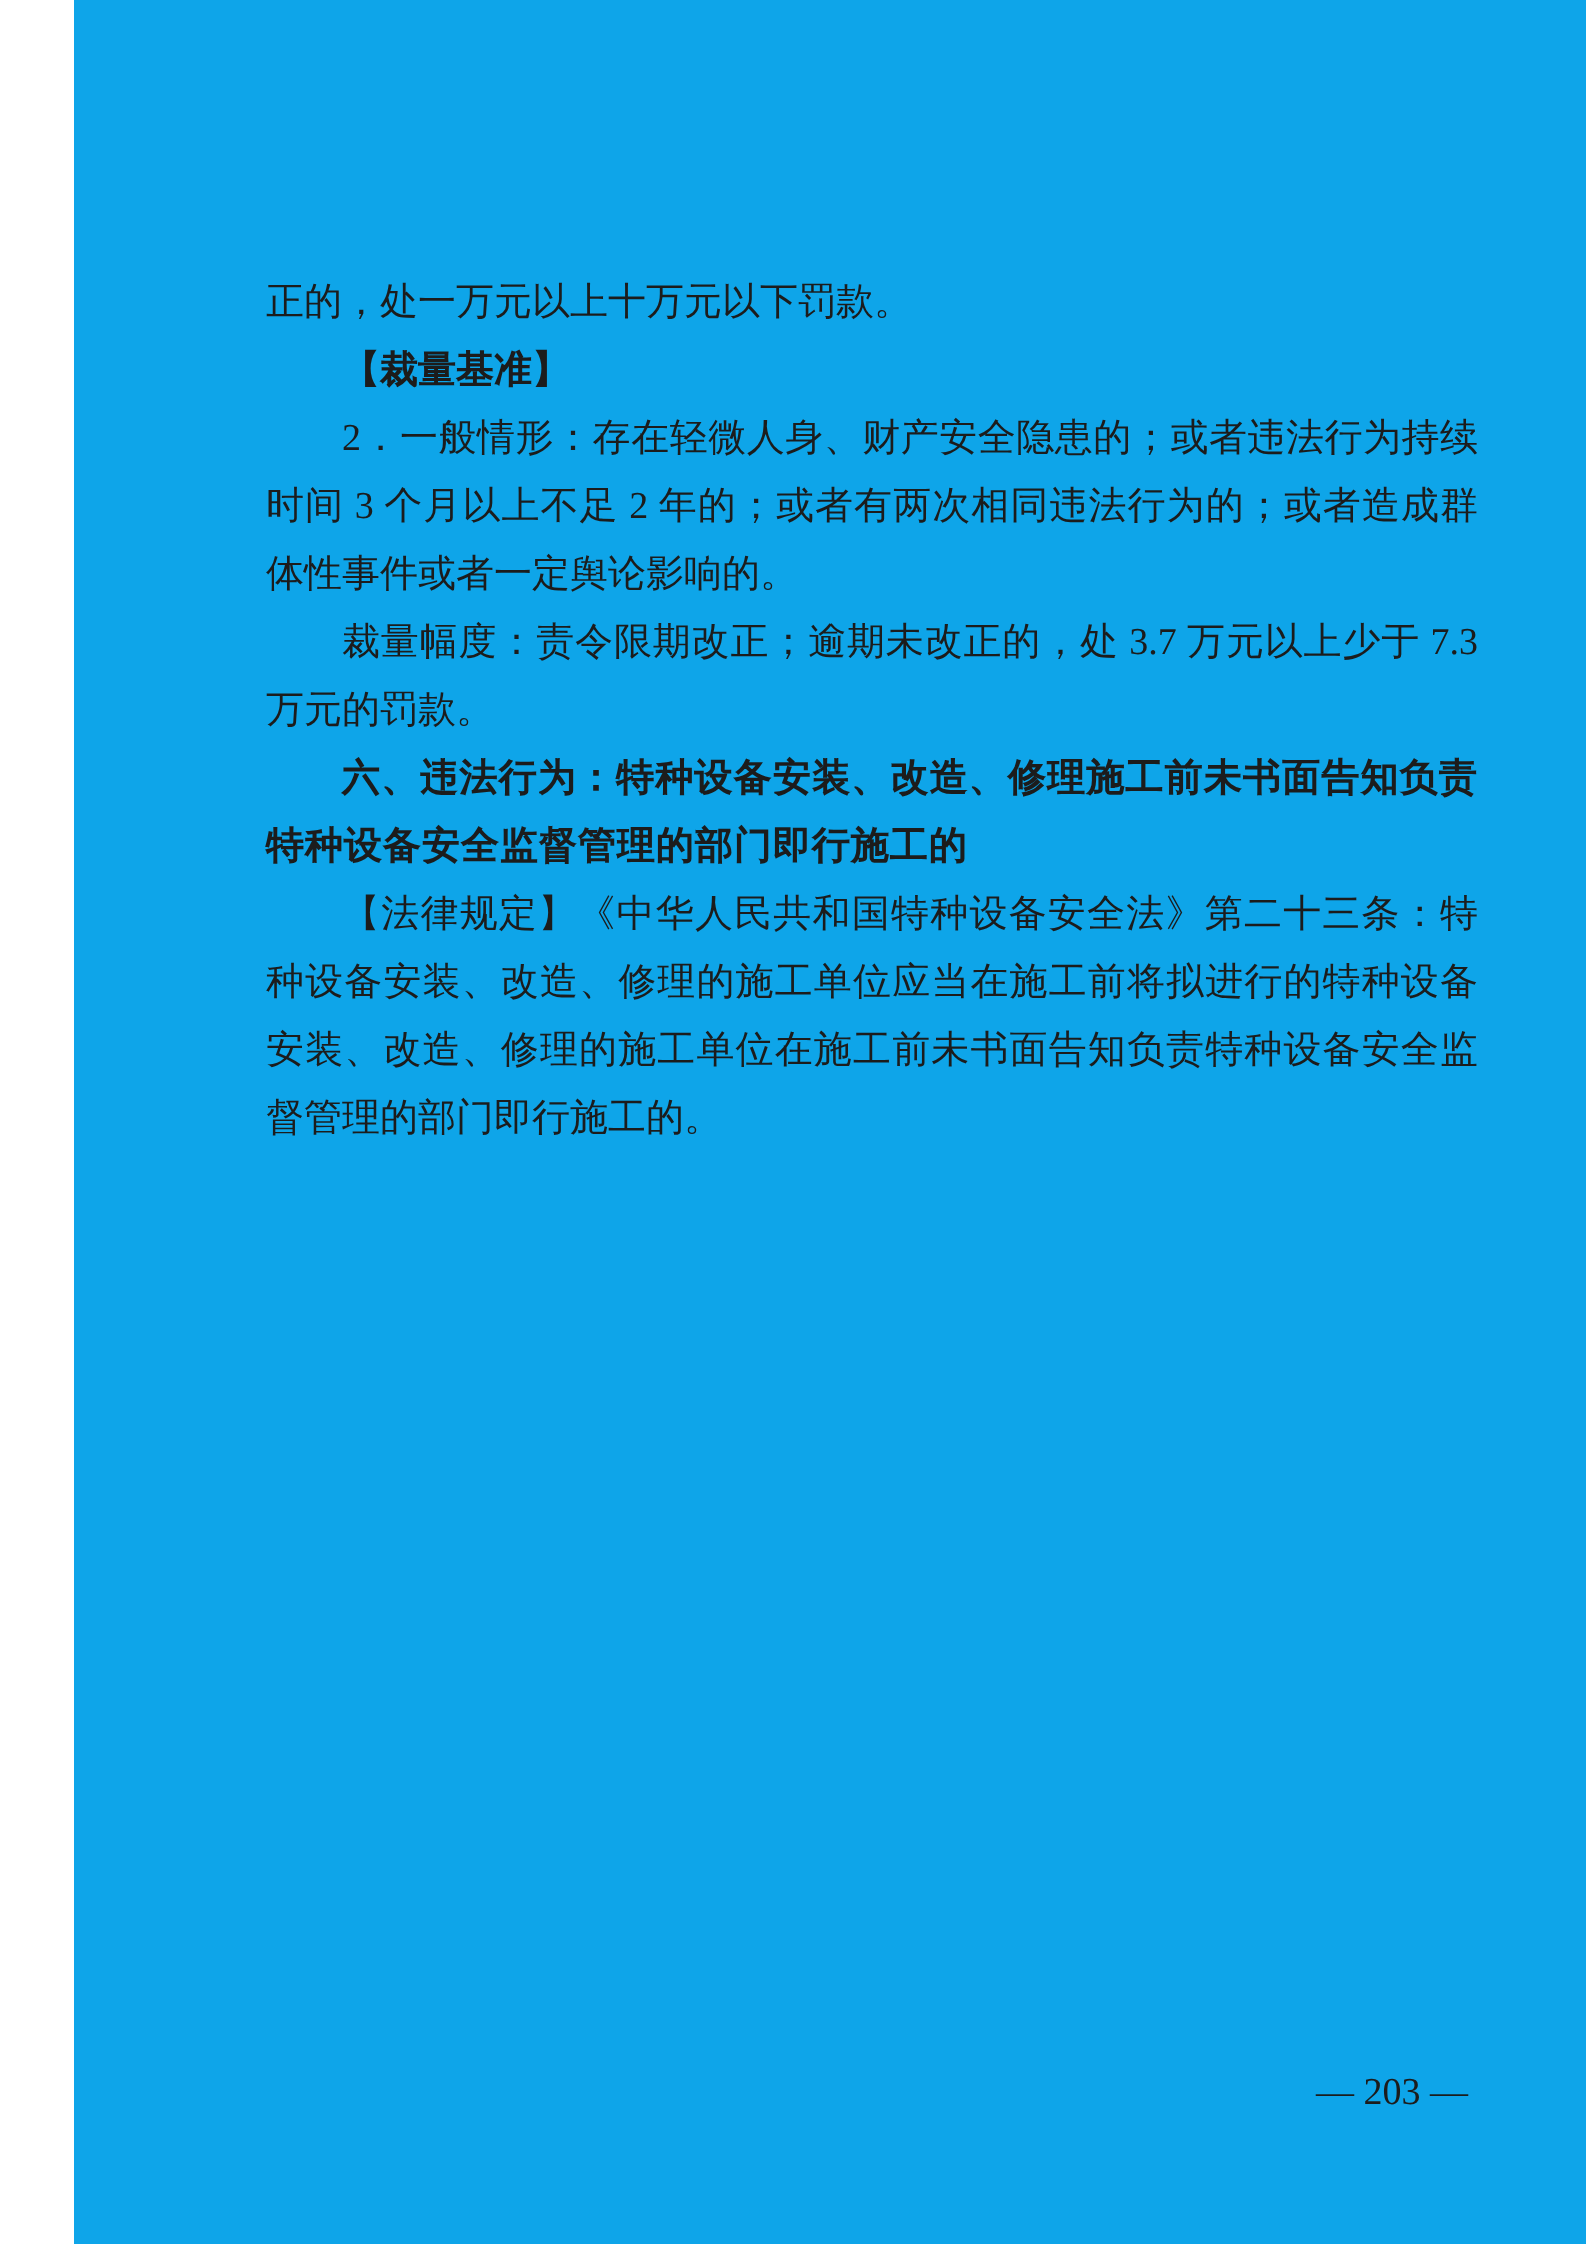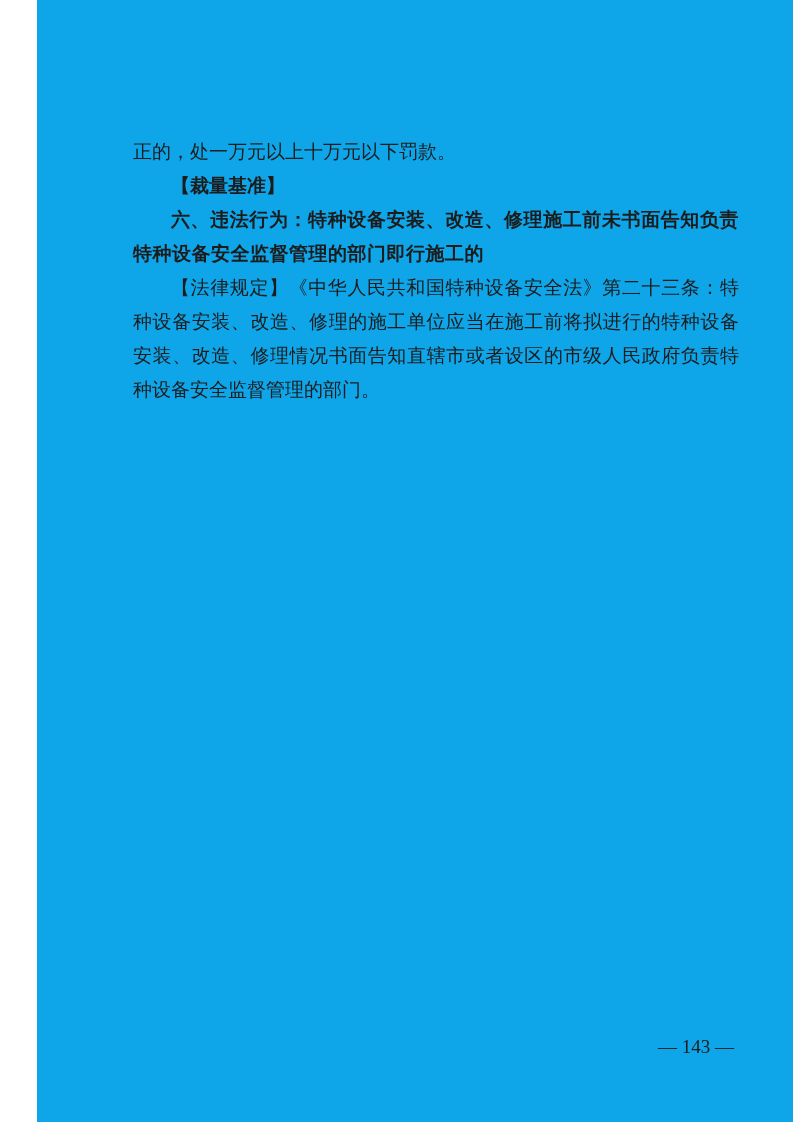--- a/index.html
+++ b/index.html
@@ -62,28 +62,30 @@
 <div class="page">
 
   <div class="text-block">
 
     <p class="p-cont">正的，处一万元以上十万元以下罚款。</p>
 
     <p class="h-bracket">【裁量基准】</p>
 
 
 
+    <p>2．一般情形：存在轻微人身、财产安全隐患的；或者违法行为持续时间 3 个月以上不足 2 年的；或者有两次相同违法行为的；或者造成群体性事件或者一定舆论影响的。</p>
 
+    <p>裁量幅度：责令限期改正；逾期未改正的，处 3.7 万元以上少于 7.3 万元的罚款。</p>
 
 
 
     <p class="h-section">六、违法行为：特种设备安装、改造、修理施工前未书面告知负责特种设备安全监督管理的部门即行施工的</p>
 
     <p>
-      <span class="lead">【法律规定】《中华人民共和国特种设备安全法》第二十三条：</span><span>特种设备安装、改造、修理的施工单位应当在施工前将拟进行的特种设备安装、改造、修理情况书面告知直辖市或者设区的市级人民政府负责特种设备安全监督管理的部门。</span>
+      <span class="lead">【法律规定】《中华人民共和国特种设备安全法》第二十三条：</span><span>特种设备安装、改造、修理的施工单位应当在施工前将拟进行的特种设备安装、改造、修理的施工单位在施工前未书面告知负责特种设备安全监督管理的部门即行施工的。</span>
     </p>
 
 
   </div>
 
-  <div class="page-number">— 143 —</div>
+  <div class="page-number">— 203 —</div>
 
 </div>
 
 </body></html>

